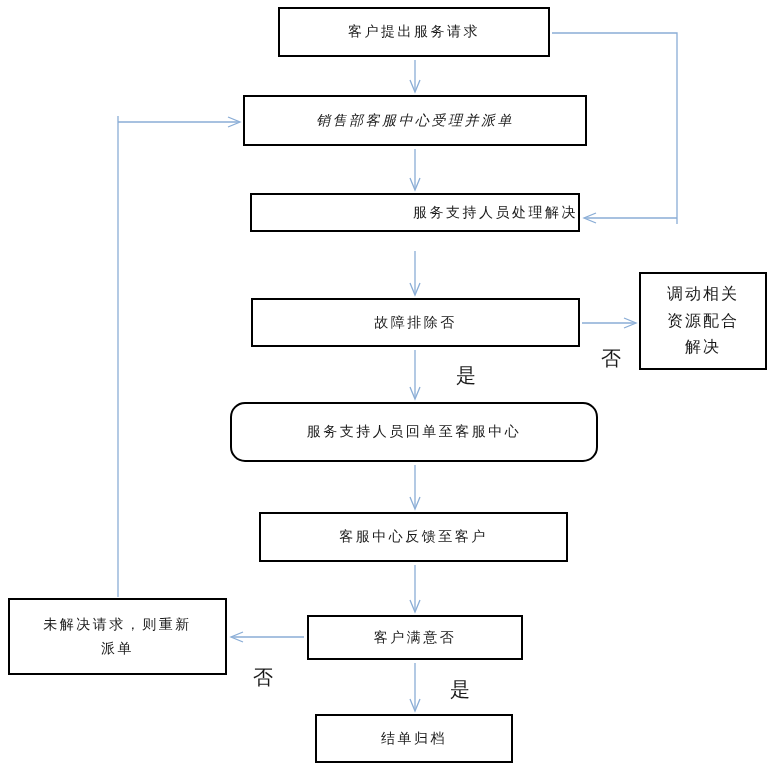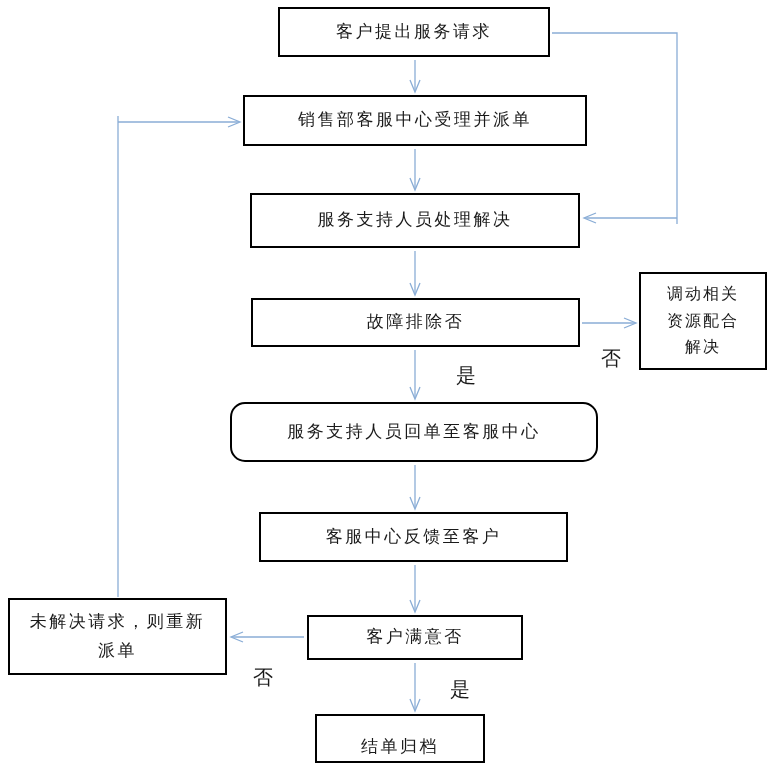--- a/index.html
+++ b/index.html
@@ -18,21 +18,21 @@
     position: absolute;
     box-sizing: border-box;
     background: #ffffff;
     border: 2.5px solid #000000;
     display: flex;
     align-items: center;
     justify-content: center;
     text-align: center;
     z-index: 2;
     color: #1a1a1a;
-    font-size: 17px;
+    font-size: 14px;
     letter-spacing: 2.5px;
     line-height: 1.65;
   }
   .node span { white-space: pre-line; }
   .edge-label {
     position: absolute;
     z-index: 3;
     color: #1a1a1a;
     font-size: 20px;
     letter-spacing: 0;
@@ -65,25 +65,25 @@
     <path class="wire" marker-end="url(#chev)" d="M118 122 L239 122"></path>
 
     <path class="wire" d="M552 33 L677 33 L677 224"></path>
     <path class="wire" marker-end="url(#chev)" d="M677 218 L585 218"></path>
   </svg>
 
   <div class="node" style="left:278px; top:7px; width:272px; height:50px;">
     <span>客户提出服务请求</span>
   </div>
 
-  <div class="node" style="left:243px; top:95px; width:344px; height:51px;">
+  <div class="node" style="left:243px; top:95px; width:344px; height:51px;font-style:italic;">
     <span>销售部客服中心受理并派单</span>
   </div>
 
-  <div class="node" style="left:250px; top:193px; width:330px; height:55px;">
+  <div class="node" style="left:250px; top:193px; width:330px; height:39px;justify-content:flex-end;">
     <span>服务支持人员处理解决</span>
   </div>
 
   <div class="node" style="left:251px; top:298px; width:329px; height:49px;">
     <span>故障排除否</span>
   </div>
 
   <div class="node" style="left:639px; top:272px; width:128px; height:98px; font-size:16px; letter-spacing:2px;">
     <span>调动相关
 资源配合
@@ -100,21 +100,21 @@
 
   <div class="node" style="left:259px; top:512px; width:309px; height:50px;">
     <span>客服中心反馈至客户</span>
   </div>
 
   <div class="node" style="left:8px; top:598px; width:219px; height:77px;align-items:center;">
     <span>未解决请求，则重新
 派单</span>
   </div>
 
-  <div class="node" style="left:315px; top:714px; width:170px; height:49px;align-items:flex-end;">
+  <div class="node" style="left:315px; top:714px; width:198px; height:49px;">
     <span>结单归档</span>
   </div>
 
   <span class="edge-label" style="left:456px; top:362px;">是</span>
 
   <span class="edge-label" style="left:601px; top:345px;">否</span>
 
   <span class="edge-label" style="left:450px; top:676px;">是</span>
 
   <span class="edge-label" style="left:253px; top:664px;">否</span>

